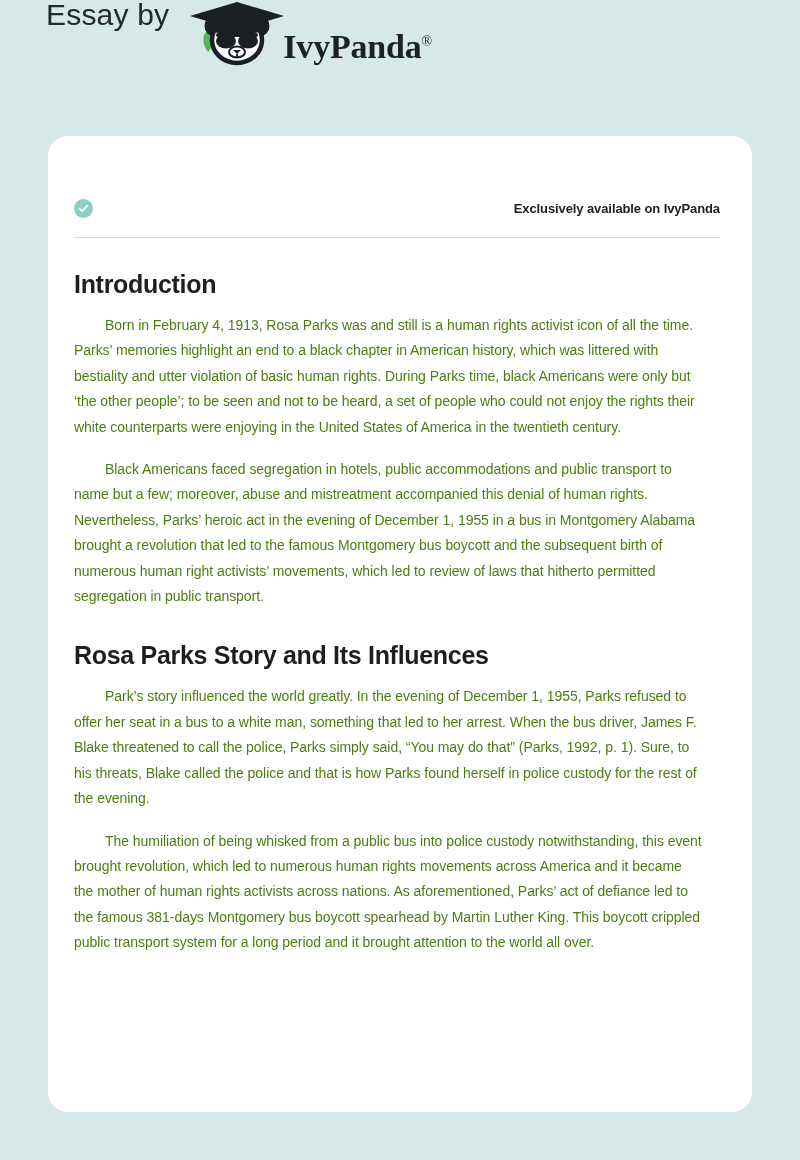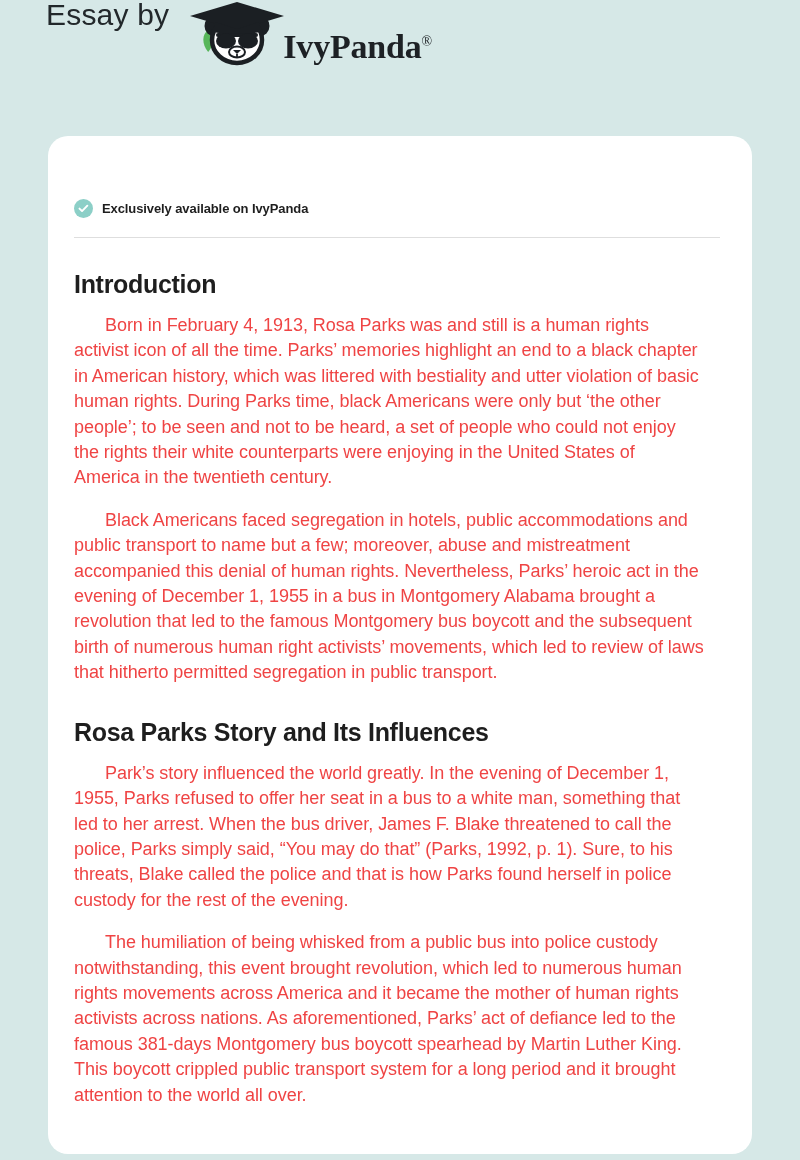--- a/index.html
+++ b/index.html
@@ -79,20 +79,21 @@
     margin: 0 0 0 0;
     padding: 0 0 0 0;
     line-height: 1.18;
     letter-spacing: -0.2px;
   }
 
   .exclusive-row {
     display: flex;
     align-items: center;
     margin-top: 25px;
+    justify-content: space-between;
   }
   .check-badge {
     width: 19px;
     height: 19px;
     border-radius: 50%;
     background: #8ccfc7;
     display: inline-flex;
     align-items: center;
     justify-content: center;
     flex: 0 0 auto;
@@ -116,23 +117,23 @@
   h2.section-heading {
     font-size: 25px;
     font-weight: 700;
     color: #1e1e1e;
     margin: 31px 0 14px 0;
     line-height: 1.2;
     letter-spacing: -0.3px;
   }
 
   p.body-par {
-    font-size: 18px;
+    font-size: 14px;
     line-height: 25.4px;
-    color: #ef4444;
+    color: #4d7c0f;
     margin: 0 16px 17px 0;
     text-indent: 31px;
     letter-spacing: -0.05px;
   }
   p.body-par:last-child { margin-bottom: 0; }
 </style>
 </head>
 <body>
 
 <div class="brandbar">

